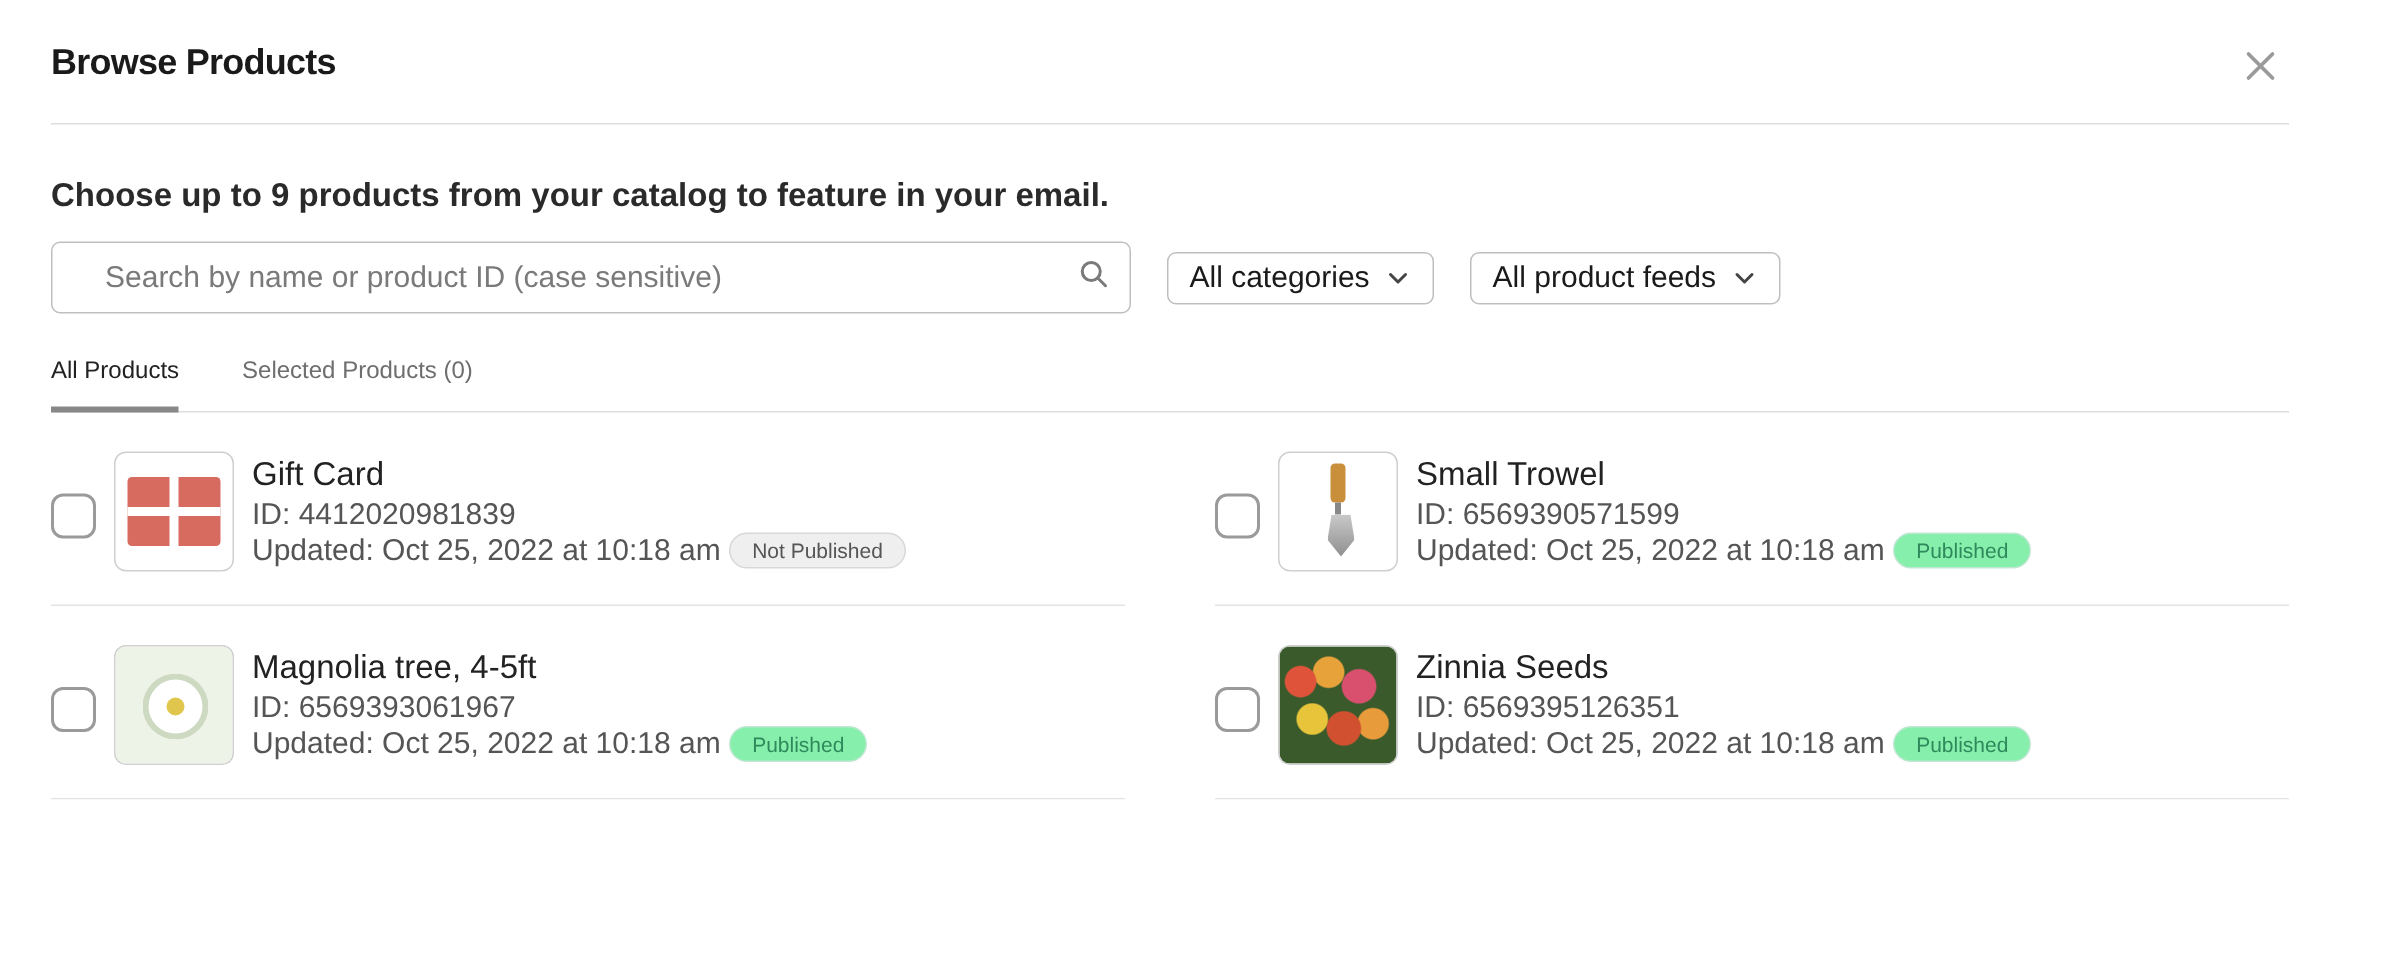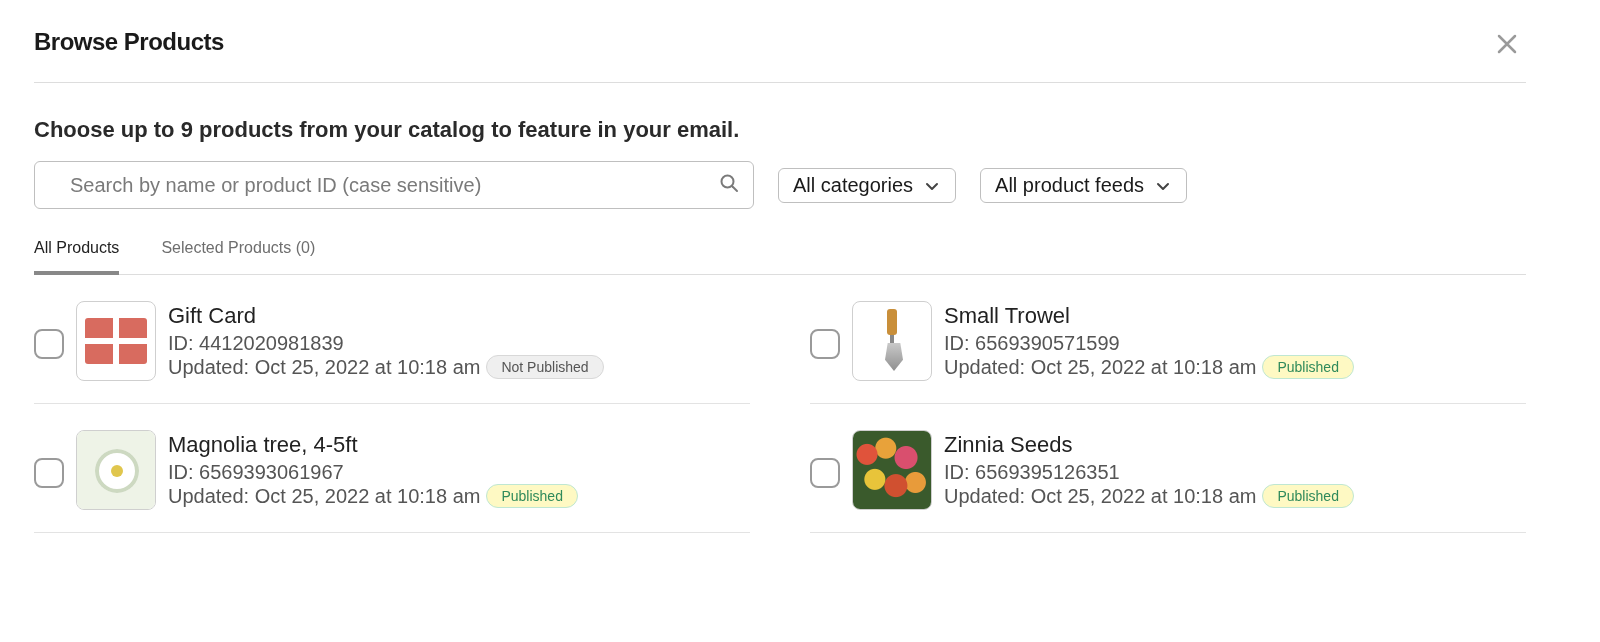--- a/index.html
+++ b/index.html
@@ -22,21 +22,21 @@
   .grid { display:grid; grid-template-columns: 1fr 1fr; column-gap:60px; }
   .row { display:flex; align-items:center; gap:12px; padding:26px 0 22px 0; border-bottom:1px solid #e3e3e3; }
   .check { width:30px; height:30px; border:2px solid #9a9a9a; border-radius:8px; margin-top:6px; cursor:pointer; flex:0 0 30px; }
   .thumb { width:80px; height:80px; border:1px solid #cfcfcf; border-radius:8px; overflow:hidden; flex:0 0 80px; display:flex; align-items:center; justify-content:center; background:#fff; }
   .info { flex:1; min-width:0; }
   .pname { font-size:22px; font-weight:500; margin:0 0 3px 0; color:#222; }
   .pid { font-size:20px; color:#555; margin:0; }
   .purow { display:flex; align-items:center; gap:4px; flex-wrap:wrap; }
   .pud { font-size:20px; color:#555; }
   .badge { display:inline-block; font-size:14px; border-radius:999px; padding:3px 14px; margin-left:2px; }
-  .badge.pub { background:#fef9c3; color:#2f8a5b; border:1px solid #bfe7d2; }
+  .badge.pub { background:#86efac; color:#2f8a5b; border:1px solid #bfe7d2; }
   .badge.notpub { background:#efefef; color:#555; border:1px solid #d8d8d8; }
   
   .gift { width:80%; height:60%; background:#d86b5f; border-radius:3px; position:relative; }
   .gift:before { content:""; position:absolute; left:0; right:0; top:50%; height:6px; background:#fff; transform:translateY(-50%);}            
   .gift:after { content:""; position:absolute; top:0; bottom:0; left:50%; width:6px; background:#fff; transform:translateX(-50%);}            
   .bow { position:absolute; top:-12px; left:50%; transform:translateX(-50%); width:22px; height:12px; border:2px solid #fff; border-radius:12px 12px 0 0; border-bottom:none;}
   .trowel { width:14px; height:64px; position:relative; }
   .trowel .handle { width:10px; height:26px; background:#c98f3a; margin:0 auto; border-radius:3px; }
   .trowel .shaft { width:4px; height:8px; background:#888; margin:0 auto; }
   .trowel .blade { width:18px; height:28px; background:linear-gradient(#c9c9c9,#8f8f8f); margin:0 auto; clip-path: polygon(15% 0, 85% 0, 100% 60%, 50% 100%, 0 60%); }

